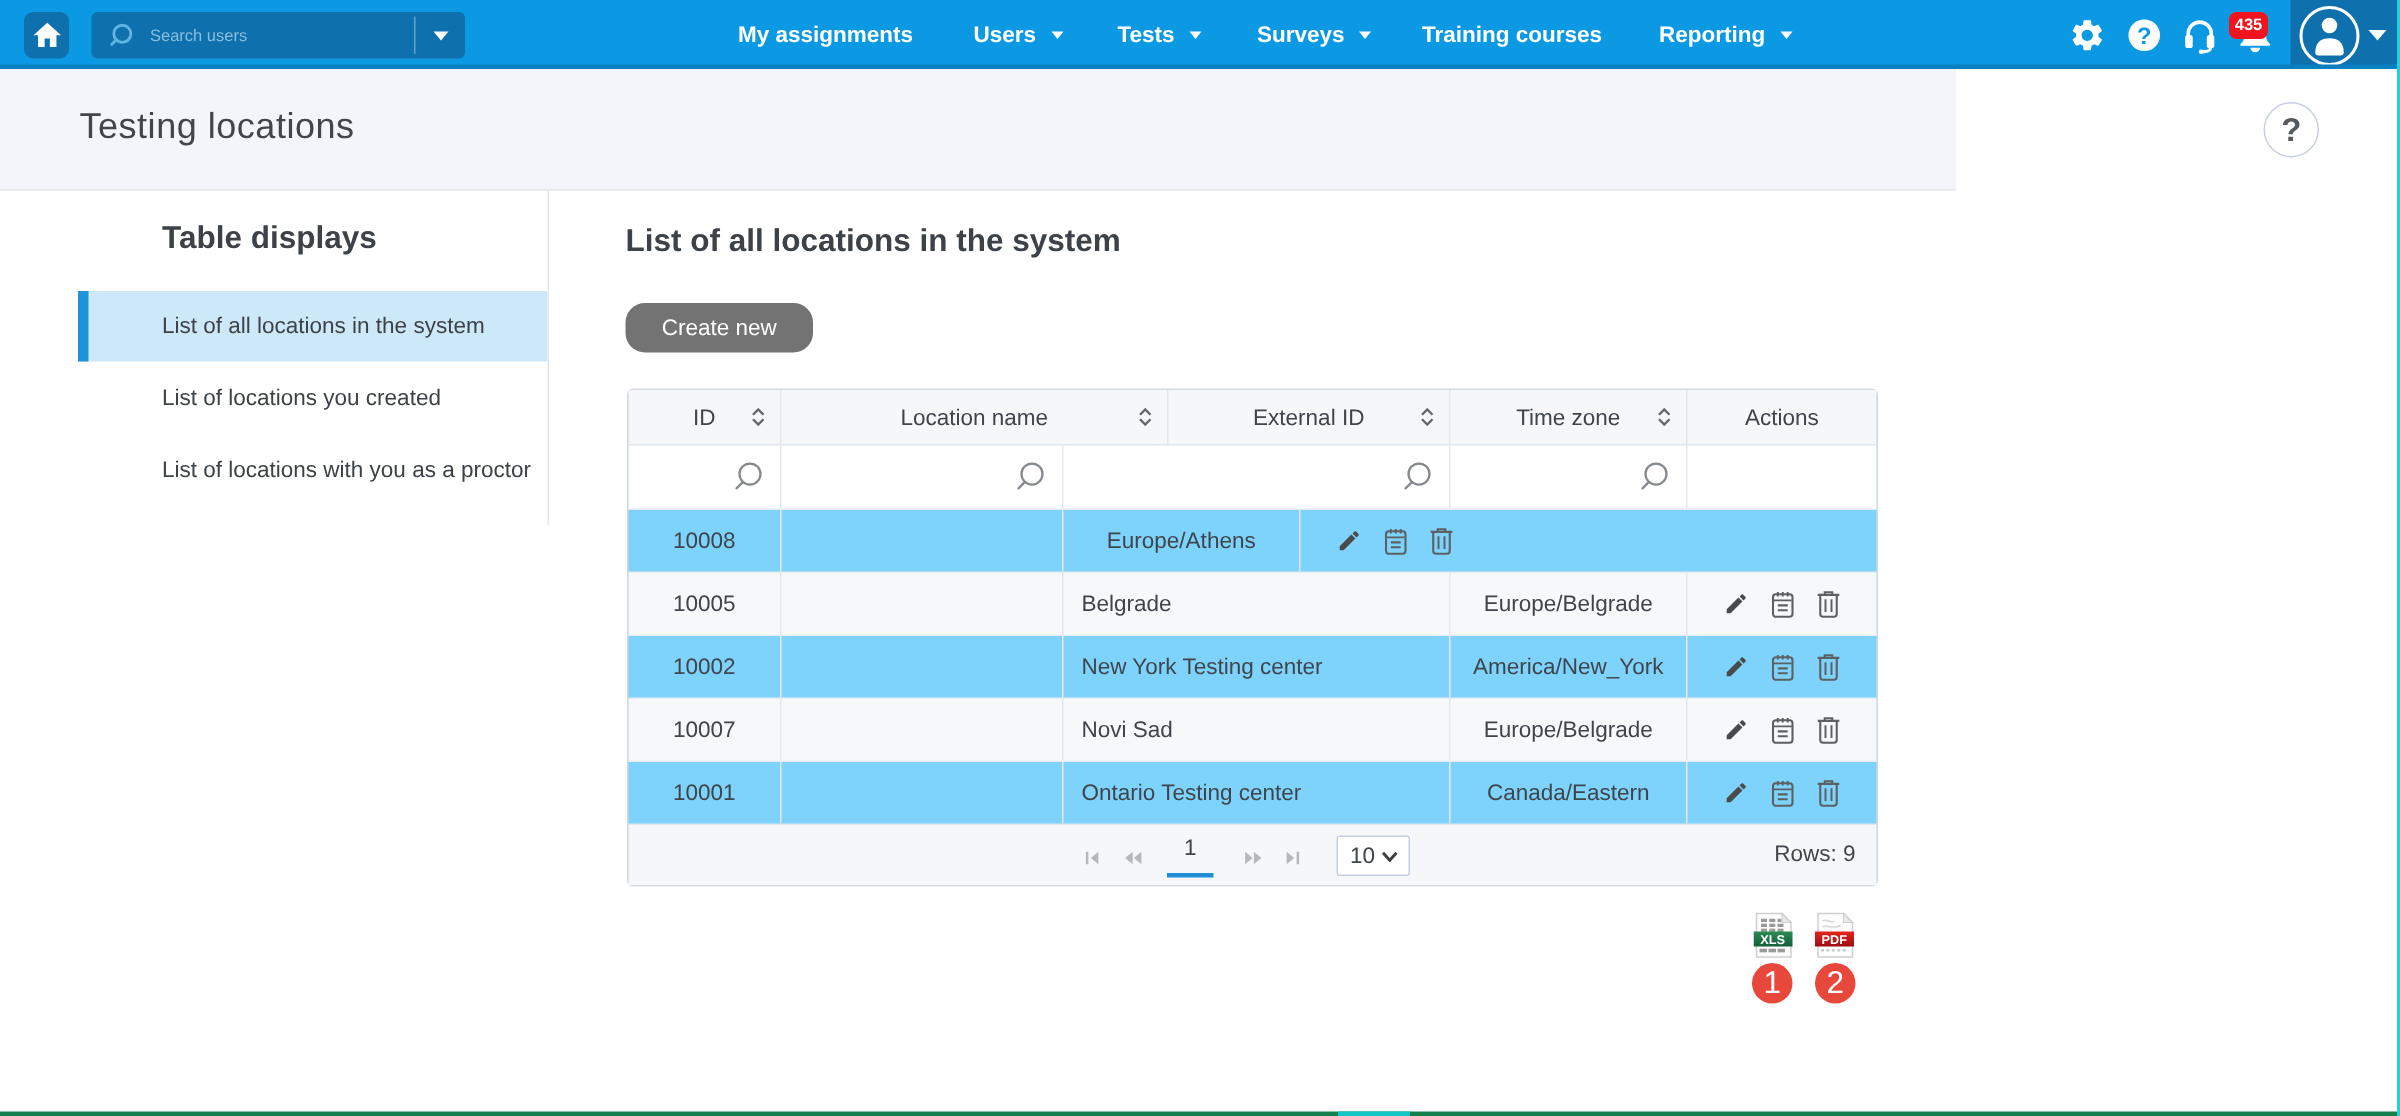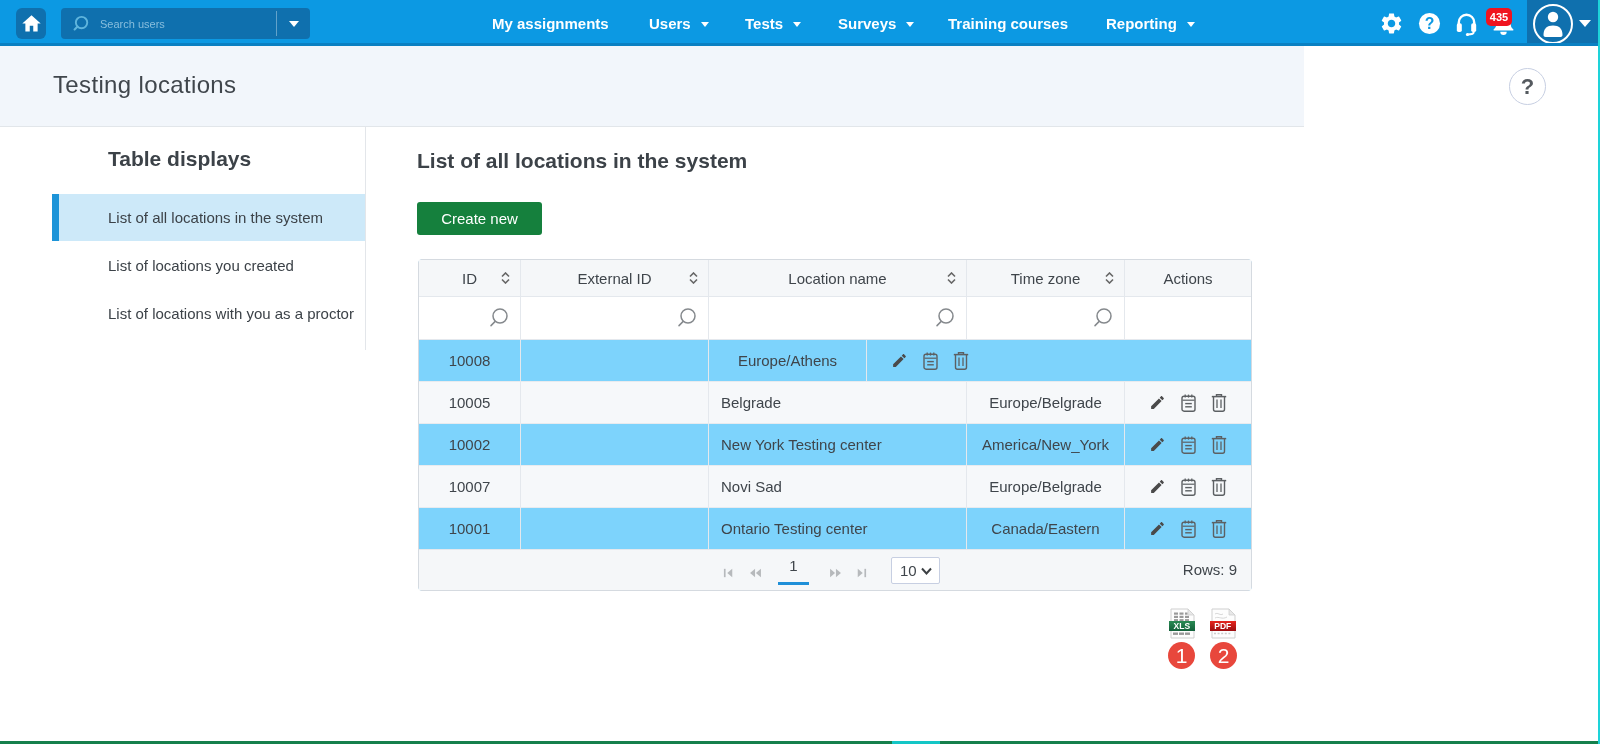--- a/index.html
+++ b/index.html
@@ -34,21 +34,21 @@
 .sidebar-divider { position:absolute; left:365px; top:127px; width:1px; height:223px; background:#e3e6ea; }
 .side-h { position:absolute; left:108px; top:147px; font-size:21px; font-weight:700; color:#3c4248; }
 .side-item { position:absolute; left:108px; width:250px; font-size:15px; color:#3c4248; }
 .active-item { position:absolute; left:52px; top:194px; width:313px; height:47px; background:#cde9f9; border-left:7px solid #1d94d8; }
 .si1 { top:194px; height:47px; line-height:47px; }
 .si2 { top:242px; height:47px; line-height:47px; }
 .si3 { top:290px; height:47px; line-height:47px; }
 
 
 .main-h { position:absolute; left:417px; top:149px; font-size:21px; font-weight:700; color:#3c4248; }
-.createbtn { position:absolute; left:417px; top:202px; width:125px; height:33px; background:#15803d; border-radius:3px; color:#fff; font-size:15px; text-align:center; line-height:33px; }
+.createbtn { position:absolute; left:417px; top:202px; width:125px; height:33px; background:#737373; border-radius:13px; color:#fff; font-size:15px; text-align:center; line-height:33px; }
 
 
 .tbl { position:absolute; left:418px; top:259px; width:834px; border:1px solid #d5dae0; border-radius:4px; background:#7dd3fc; font-size:15px; color:#3f454b; }
 .trow { display:flex; width:100%; }
 .cell { flex:none; display:flex; align-items:center; justify-content:center; position:relative; }
 .c1 { width:102px; } .c2 { width:188px; } .c3 { width:258px; } .c4 { width:158px; } .c5 { width:126px; }
 .cb { border-right:1px solid #e4e8ed; }
 .thead { height:37px; background:#f5f7f9; border-bottom:1px solid #e4e8ed; }
 .tfilter { height:43px; background:#fff; border-bottom:1px solid #e4e8ed; }
 .drow { height:42px; border-bottom:1px solid #e8ebef; }
@@ -150,25 +150,25 @@
 
 <div class="main-h">List of all locations in the system</div>
 <div class="createbtn">Create new</div>
 
 <div class="tbl">
   <div class="trow thead">
     <div class="cell c1 cb">ID<svg class="sorticon" width="9" height="12" viewBox="0 0 9 12">
           <path d="M1 4.5 L4.5 1 L8 4.5" fill="none" stroke="#666" stroke-width="1.6"></path>
           <path d="M1 7.5 L4.5 11 L8 7.5" fill="none" stroke="#666" stroke-width="1.6"></path>
         </svg></div>
-    <div class="cell c2 cb">External ID<svg class="sorticon" width="9" height="12" viewBox="0 0 9 12">
+    <div class="cell c3 cb">Location name<svg class="sorticon" width="9" height="12" viewBox="0 0 9 12">
           <path d="M1 4.5 L4.5 1 L8 4.5" fill="none" stroke="#666" stroke-width="1.6"></path>
           <path d="M1 7.5 L4.5 11 L8 7.5" fill="none" stroke="#666" stroke-width="1.6"></path>
         </svg></div>
-    <div class="cell c3 cb">Location name<svg class="sorticon" width="9" height="12" viewBox="0 0 9 12">
+    <div class="cell c2 cb">External ID<svg class="sorticon" width="9" height="12" viewBox="0 0 9 12">
           <path d="M1 4.5 L4.5 1 L8 4.5" fill="none" stroke="#666" stroke-width="1.6"></path>
           <path d="M1 7.5 L4.5 11 L8 7.5" fill="none" stroke="#666" stroke-width="1.6"></path>
         </svg></div>
     <div class="cell c4 cb">Time zone<svg class="sorticon" width="9" height="12" viewBox="0 0 9 12">
           <path d="M1 4.5 L4.5 1 L8 4.5" fill="none" stroke="#666" stroke-width="1.6"></path>
           <path d="M1 7.5 L4.5 11 L8 7.5" fill="none" stroke="#666" stroke-width="1.6"></path>
         </svg></div>
     <div class="cell c5">Actions</div>
   </div>
   <div class="trow tfilter">

